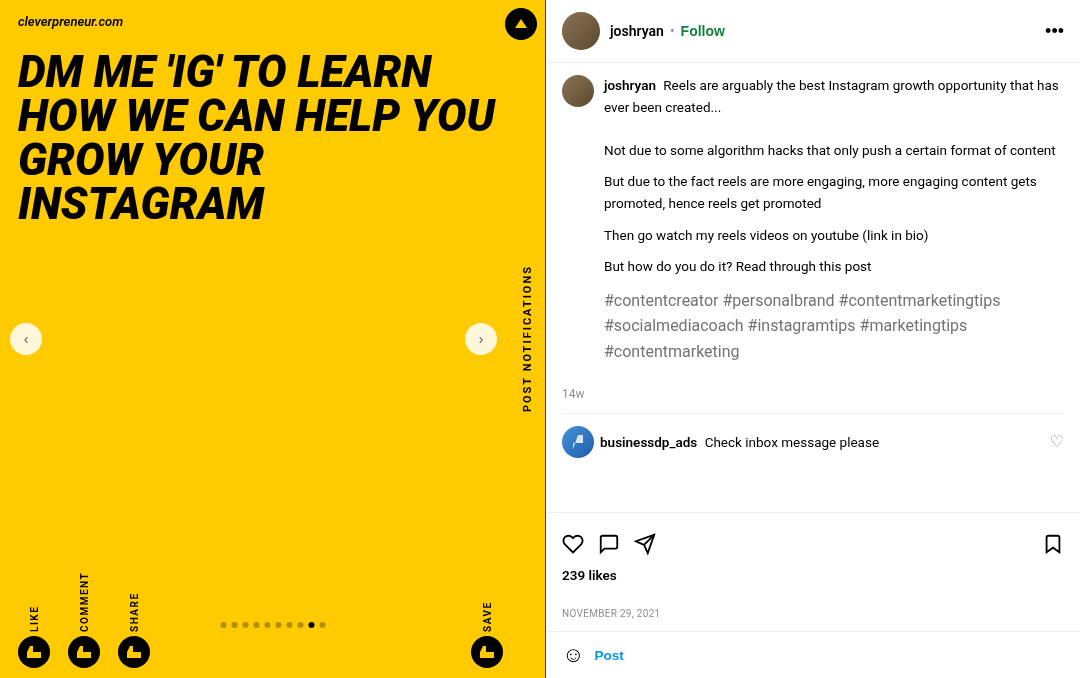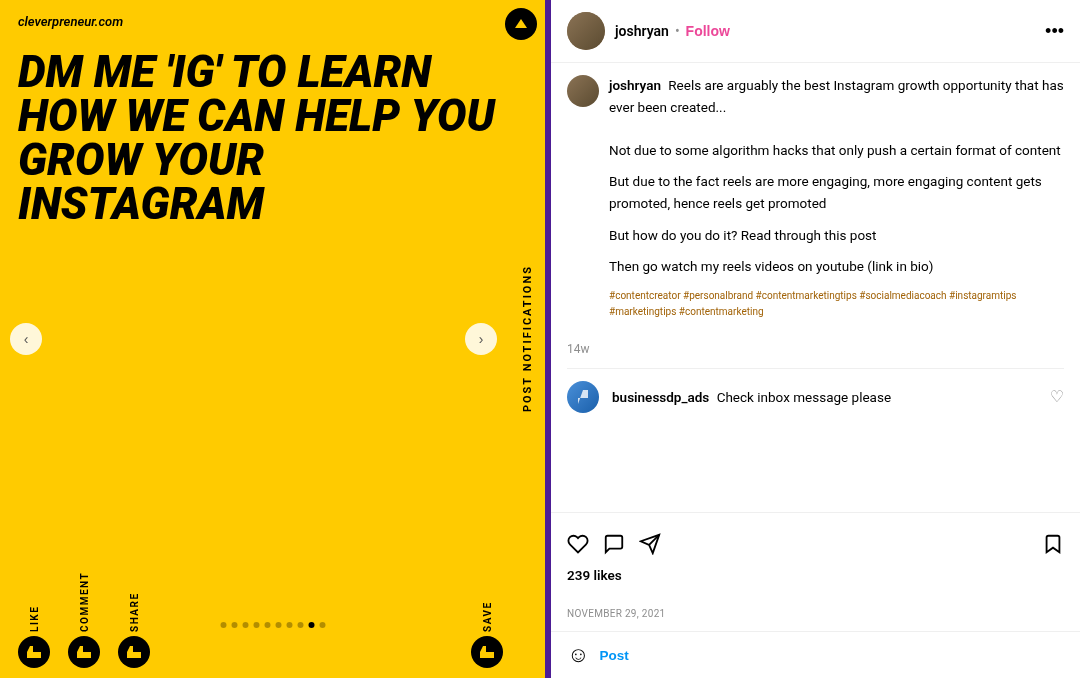--- a/index.html
+++ b/index.html
@@ -181,21 +181,21 @@
     }
 
     .dot.active {
       background: #000;
     }
 
     
     .right-panel {
       width: 535px;
       height: 678px;
-      border-left: 6px solid #4c1d95;
+      border-left: 1px solid #4c1d95;
       display: flex;
       flex-direction: column;
       background: #fff;
     }
 
     .post-header {
       display: flex;
       align-items: center;
       padding: 12px 16px;
       border-bottom: 1px solid #efefef;
@@ -226,21 +226,21 @@
 
     .header-dot {
       margin: 0 6px;
       color: #8e8e8e;
       font-size: 14px;
     }
 
     .follow-btn {
       font-size: 14px;
       font-weight: 600;
-      color: #ec4899;
+      color: #15803d;
       cursor: pointer;
       background: none;
       border: none;
     }
 
     .more-btn {
       margin-left: auto;
       cursor: pointer;
       color: #000;
       font-size: 18px;
@@ -278,42 +278,42 @@
       line-height: 1.6;
       color: #000;
       margin-bottom: 10px;
     }
 
     .caption-paragraph {
       margin-bottom: 10px;
     }
 
     .hashtags {
-      color: #a16207;
-      font-size: 10px;
+      color: #737373;
+      font-size: 16px;
       line-height: 1.6;
     }
 
     .timestamp-comment {
       font-size: 12px;
       color: #8e8e8e;
       margin-top: 6px;
       margin-bottom: 12px;
     }
 
     .divider {
       border: none;
       border-top: 1px solid #efefef;
       margin: 4px 0;
     }
 
     .reply-comment {
       display: flex;
       align-items: center;
-      gap: 13px;
+      gap: 6px;
       padding: 8px 0;
     }
 
     .reply-avatar {
       width: 32px;
       height: 32px;
       border-radius: 50%;
       background: linear-gradient(135deg, #4a90d9 0%, #1a5faa 100%);
       flex-shrink: 0;
       display: flex;
@@ -504,24 +504,24 @@
       <div class="caption-body">
         <span class="comment-username">joshryan</span>
         <span>Reels are arguably the best Instagram growth opportunity that has ever been created...</span>
         <div class="caption-paragraph">
           <br><span>Not due to some algorithm hacks that only push a certain format of content</span>
         </div>
         <div class="caption-paragraph">
           <span>But due to the fact reels are more engaging, more engaging content gets promoted, hence reels get promoted</span>
         </div>
         <div class="caption-paragraph">
+          <span>Then go watch my reels videos on youtube (link in bio)</span>
+        </div>
+        <div class="caption-paragraph">
           <span>But how do you do it? Read through this post</span>
-        </div>
-        <div class="caption-paragraph">
-          <span>Then go watch my reels videos on youtube (link in bio)</span>
         </div>
         <div class="hashtags">#contentcreator #personalbrand #contentmarketingtips #socialmediacoach #instagramtips #marketingtips #contentmarketing</div>
       </div>
     </div>
 
     <div class="timestamp-comment">14w</div>
 
     <hr class="divider">
 
     <div class="reply-comment">

